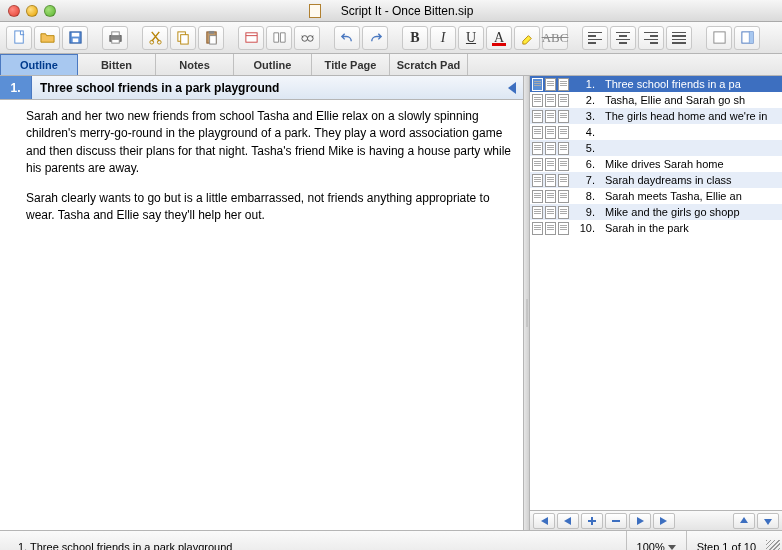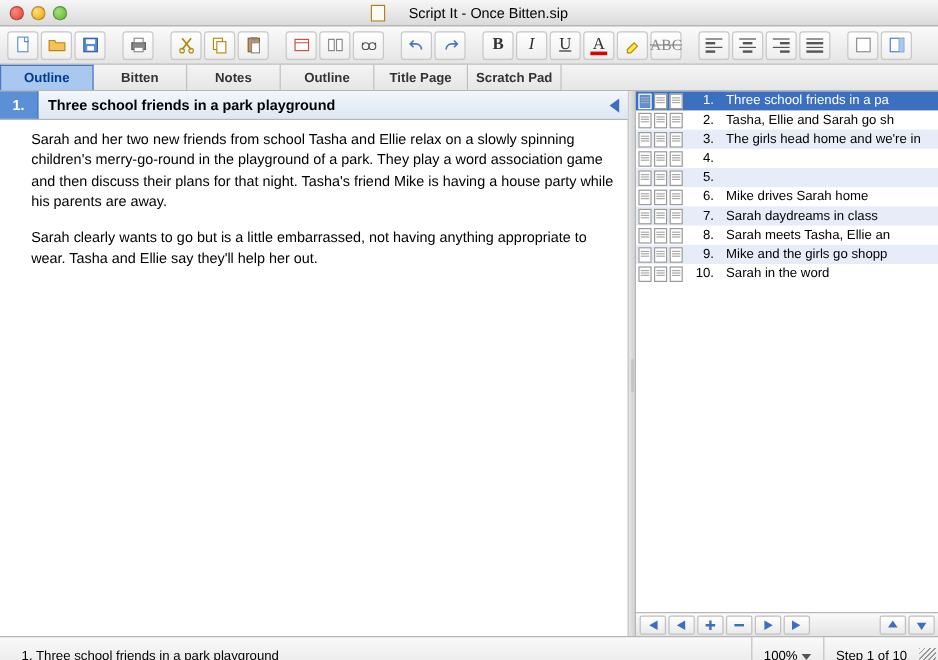--- a/index.html
+++ b/index.html
@@ -244,21 +244,21 @@
       <div class="stepnum">1.</div>
       <div class="steptitle">Three school friends in a park playground</div>
       <div class="navarrow">
           <svg width="12" height="14" viewBox="0 0 12 14">
             <path d="M10 1v12L2 7z"></path>
           </svg>
         </div>
     </div>
     <div class="cardbody">
       <p>Sarah and her two new friends from school Tasha and Ellie relax on a slowly spinning children's merry-go-round in the playground of a park.  They play a word association game and then discuss their plans for that night.  Tasha's friend Mike is having a house party while his parents are away.</p>
-      <p>Sarah clearly wants to go but is a little embarrassed, not having anything appropriate to wear.  Tasha and Ellie say they'll help her out.</p>
+      <p>Sarah clearly wants to go but is a little embarrassed, not friends anything appropriate to wear.  Tasha and Ellie say they'll help her out.</p>
     </div>
   </div>
   <div class="divider"></div>
   <div class="rightpane">
     <div class="navlist" id="navlist">
         <div class="navrow sel">
           <span class="cardicon sel"></span>
           <span class="cardicon"></span>
           <span class="cardicon"></span>
           <span class="navnum">1.</span>
@@ -316,21 +316,21 @@
           <span class="cardicon"></span>
           <span class="cardicon"></span>
           <span class="navnum">9.</span>
           <span class="navtext">Mike and the girls go shopp</span>
         </div>
         <div class="navrow">
           <span class="cardicon"></span>
           <span class="cardicon"></span>
           <span class="cardicon"></span>
           <span class="navnum">10.</span>
-          <span class="navtext">Sarah in the word</span>
+          <span class="navtext">Sarah in the park</span>
         </div>
       </div>
     <div class="navctl">
       <div class="nbtn">
           <svg viewBox="0 0 10 10">
             <path d="M1 1v8M9 1v8L2 5z"></path>
           </svg>
         </div>
       <div class="nbtn">
           <svg viewBox="0 0 10 10">

